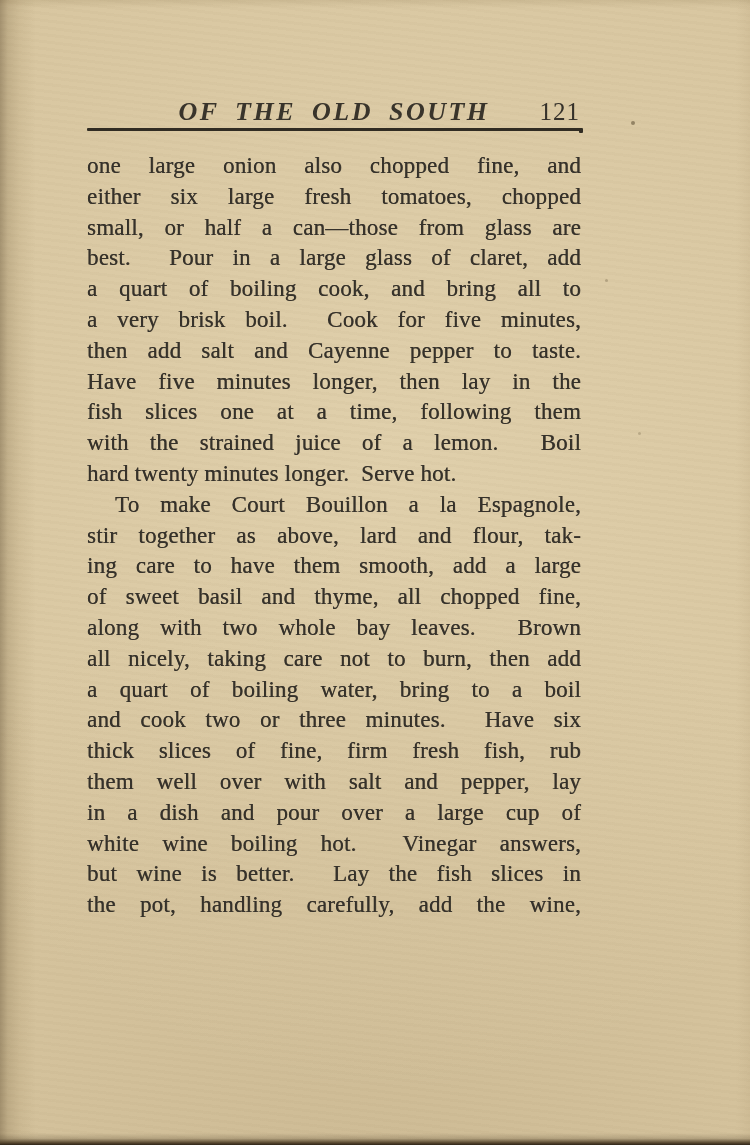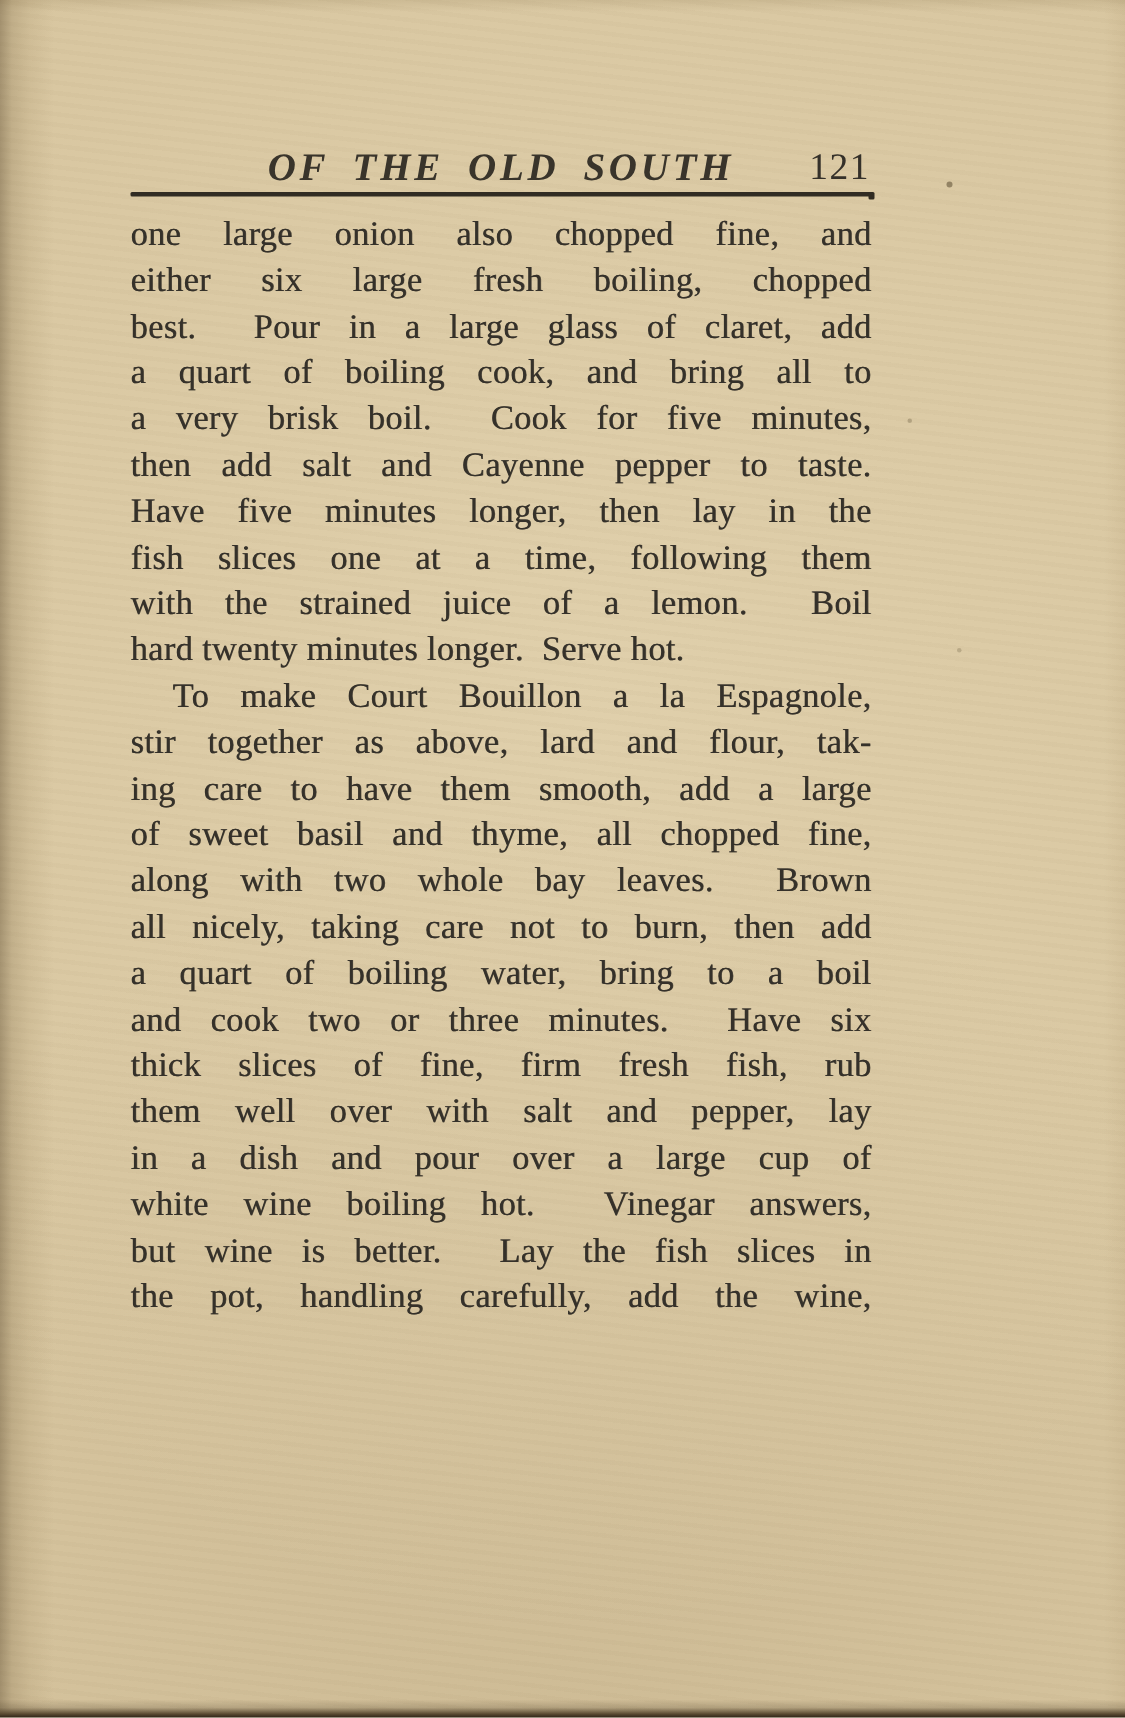--- a/index.html
+++ b/index.html
@@ -84,21 +84,21 @@
   }
   .rule::after {
     content: "";
     position: absolute;
     right: -2px; top: 0;
     width: 4px; height: 5px;
     background: #312c23;
     border-radius: 1px;
   }
 
-  .text-body { margin-top: 10px; }
+  .text-body { margin-top: 20px; }
 
   .line {
     height: 30.8px;
     line-height: 30.8px;
     font-size: 23px;
     letter-spacing: 0.2px;
     text-align: justify;
     text-align-last: justify;
     text-justify: inter-word;
     text-shadow: 0.35px 0 0 rgba(52,47,39,0.75);
@@ -131,21 +131,22 @@
 
     <div class="header-row">
       <div class="running-title">OF THE OLD SOUTH</div>
       <div class="page-number">121</div>
     </div>
 
     <div class="rule"></div>
 
     <div class="text-body">
         <div class="line"><span class="rm">one large onion also chopped fine, and</span></div>
-        <div class="line"><span class="rm">either six large fresh boiling, chopped</span></div>
+        <div class="line"><span class="rm">either six large fresh tomatoes, chopped</span></div>
+        <div class="line"><span class="rm">small, or half a can—those from glass are</span></div>
         <div class="line"><span class="rm">best.&nbsp; Pour in a large glass of claret, add</span></div>
         <div class="line"><span class="rm">a quart of boiling cook, and bring all to</span></div>
         <div class="line"><span class="rm">a very brisk boil.&nbsp; Cook for five minutes,</span></div>
         <div class="line"><span class="rm">then add salt and Cayenne pepper to taste.</span></div>
         <div class="line"><span class="rm">Have five minutes longer, then lay in the</span></div>
         <div class="line"><span class="rm">fish slices one at a time, following them</span></div>
         <div class="line"><span class="rm">with the strained juice of a lemon.&nbsp; Boil</span></div>
         <div class="line flush"><span class="rm">hard twenty minutes longer.&nbsp; Serve hot.</span></div>
         <div class="line indent"><span class="rm">To make </span><span class="it">Court Bouillon a la Espagnole,</span></div>
         <div class="line"><span class="rm">stir together as above, lard and flour, tak-</span></div>

